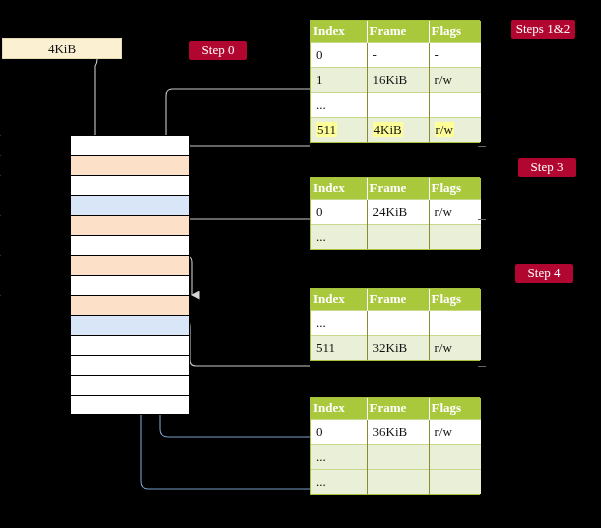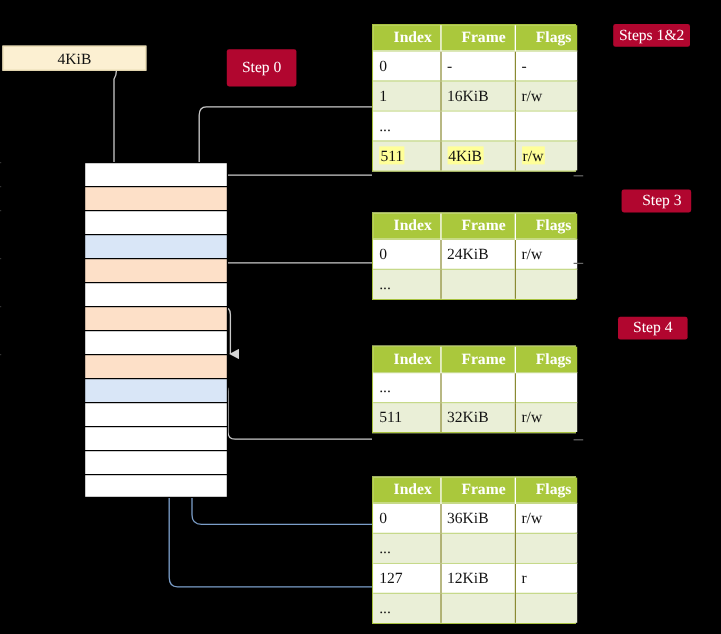--- a/index.html
+++ b/index.html
@@ -23,21 +23,21 @@
   .memrow{position:absolute;left:0;right:0;box-sizing:border-box;
           border:1px solid #000;border-bottom:none;}
   .memrow.last{border-bottom:1px solid #000;}
   .tick{position:absolute;height:1px;background:#333;}
 
   
   .ptable{position:absolute;border:1px solid #a8c23f;border-collapse:collapse;
           box-sizing:border-box;background:#fff;}
   .ptable table{border-collapse:collapse;width:100%;table-layout:fixed;}
   .ptable th{background:#aac83c;color:#fff;font-weight:bold;font-size:13px;
-             text-align:left;padding:2px 17px;border-right:1px solid #fff;
+             text-align:left;padding:2px 2px;border-right:1px solid #fff;
              box-sizing:border-box;height:21px;}
   .ptable th:last-child{border-right:none;}
   .ptable td{font-size:13px;color:#111;text-align:left;padding:1px 5px;
              border-right:1px solid #8a8a32;border-top:1px solid #c6d98a;
              box-sizing:border-box;height:25px;white-space:nowrap;}
   .ptable td:last-child{border-right:none;}
   .ptable tr.odd td{background:#fff;}
   .ptable tr.even td{background:#eaefd7;}
   .ptable td .hl{background:#ffff99;padding:0 1px;}
 
@@ -87,27 +87,27 @@
       <path d="M 310,437 L 168,437 Q 160,437 160,429 L 160,335" marker-end="url(#ablue)"></path>
 
       <path d="M 310,489 L 148,489 Q 141,489 141,481 L 141,215" marker-end="url(#ablue)"></path>
     </g>
   </svg>
 
   <div class="sizebox" style="left:2px;top:38px;width:120px;height:21px;">
     <span>4KiB</span>
   </div>
 
-  <div class="step" style="left:189px;top:41px;width:58px;height:31px;">
+  <div class="step" style="left:189px;top:41px;width:58px;height:19px;">
     <span>Step 0</span>
   </div>
   <div class="step" style="left:511px;top:20px;width:64px;height:19px;">
     <span>Steps 1&amp;2</span>
   </div>
-  <div class="step" style="left:518px;top:158px;width:58px;height:19px;justify-content:flex-end;">
+  <div class="step" style="left:518px;top:158px;width:58px;height:19px;">
     <span>Step 3</span>
   </div>
   <div class="step" style="left:515px;top:264px;width:58px;height:19px;align-items:flex-end;">
     <span>Step 4</span>
   </div>
 
   <div class="memcol" id="memcol" style="left:70px;top:135px;width:120px;height:280px;">
       <div class="memrow" style="top: 0px; height: 20px; background: rgb(255, 255, 255);"></div>
       <div class="memrow" style="top: 20px; height: 20px; background: rgb(253, 224, 200);"></div>
       <div class="memrow" style="top: 40px; height: 20px; background: rgb(255, 255, 255);"></div>
@@ -216,25 +216,20 @@
           <tr class="odd">
             <td class="col-i">0</td>
             <td class="col-f">36KiB</td>
             <td class="col-g">r/w</td>
           </tr>
           <tr class="even">
             <td class="col-i">...</td>
             <td class="col-f"></td>
             <td class="col-g"></td>
           </tr>
-          <tr class="odd">
-            <td class="col-i">127</td>
-            <td class="col-f">12KiB</td>
-            <td class="col-g">r</td>
-          </tr>
           <tr class="even">
             <td class="col-i">...</td>
             <td class="col-f"></td>
             <td class="col-g"></td>
           </tr>
         </tbody>
       </table>
     </div>
 
   <div class="tick" style="left:478px;top:146px;width:8px;background:#666;"></div>

